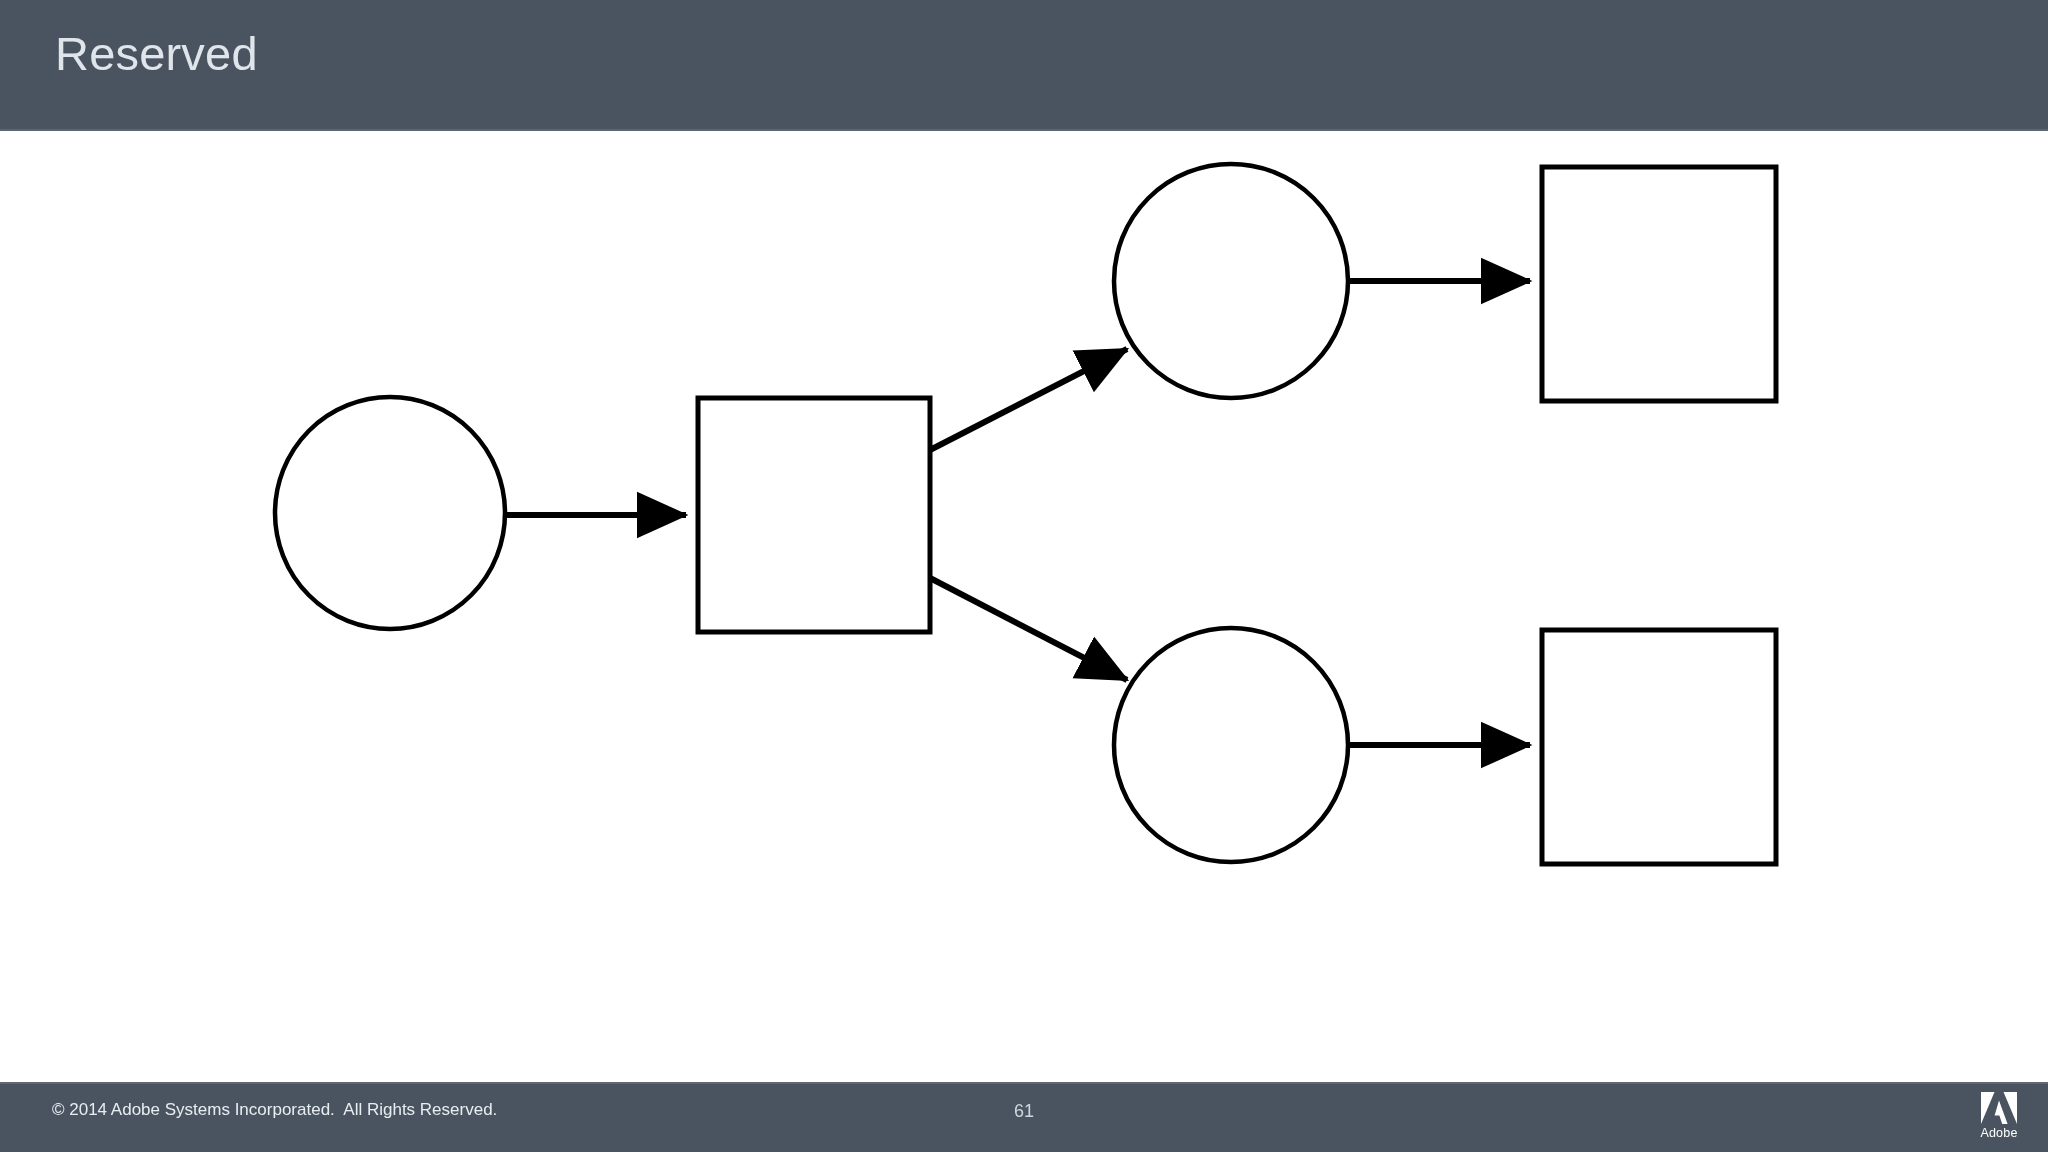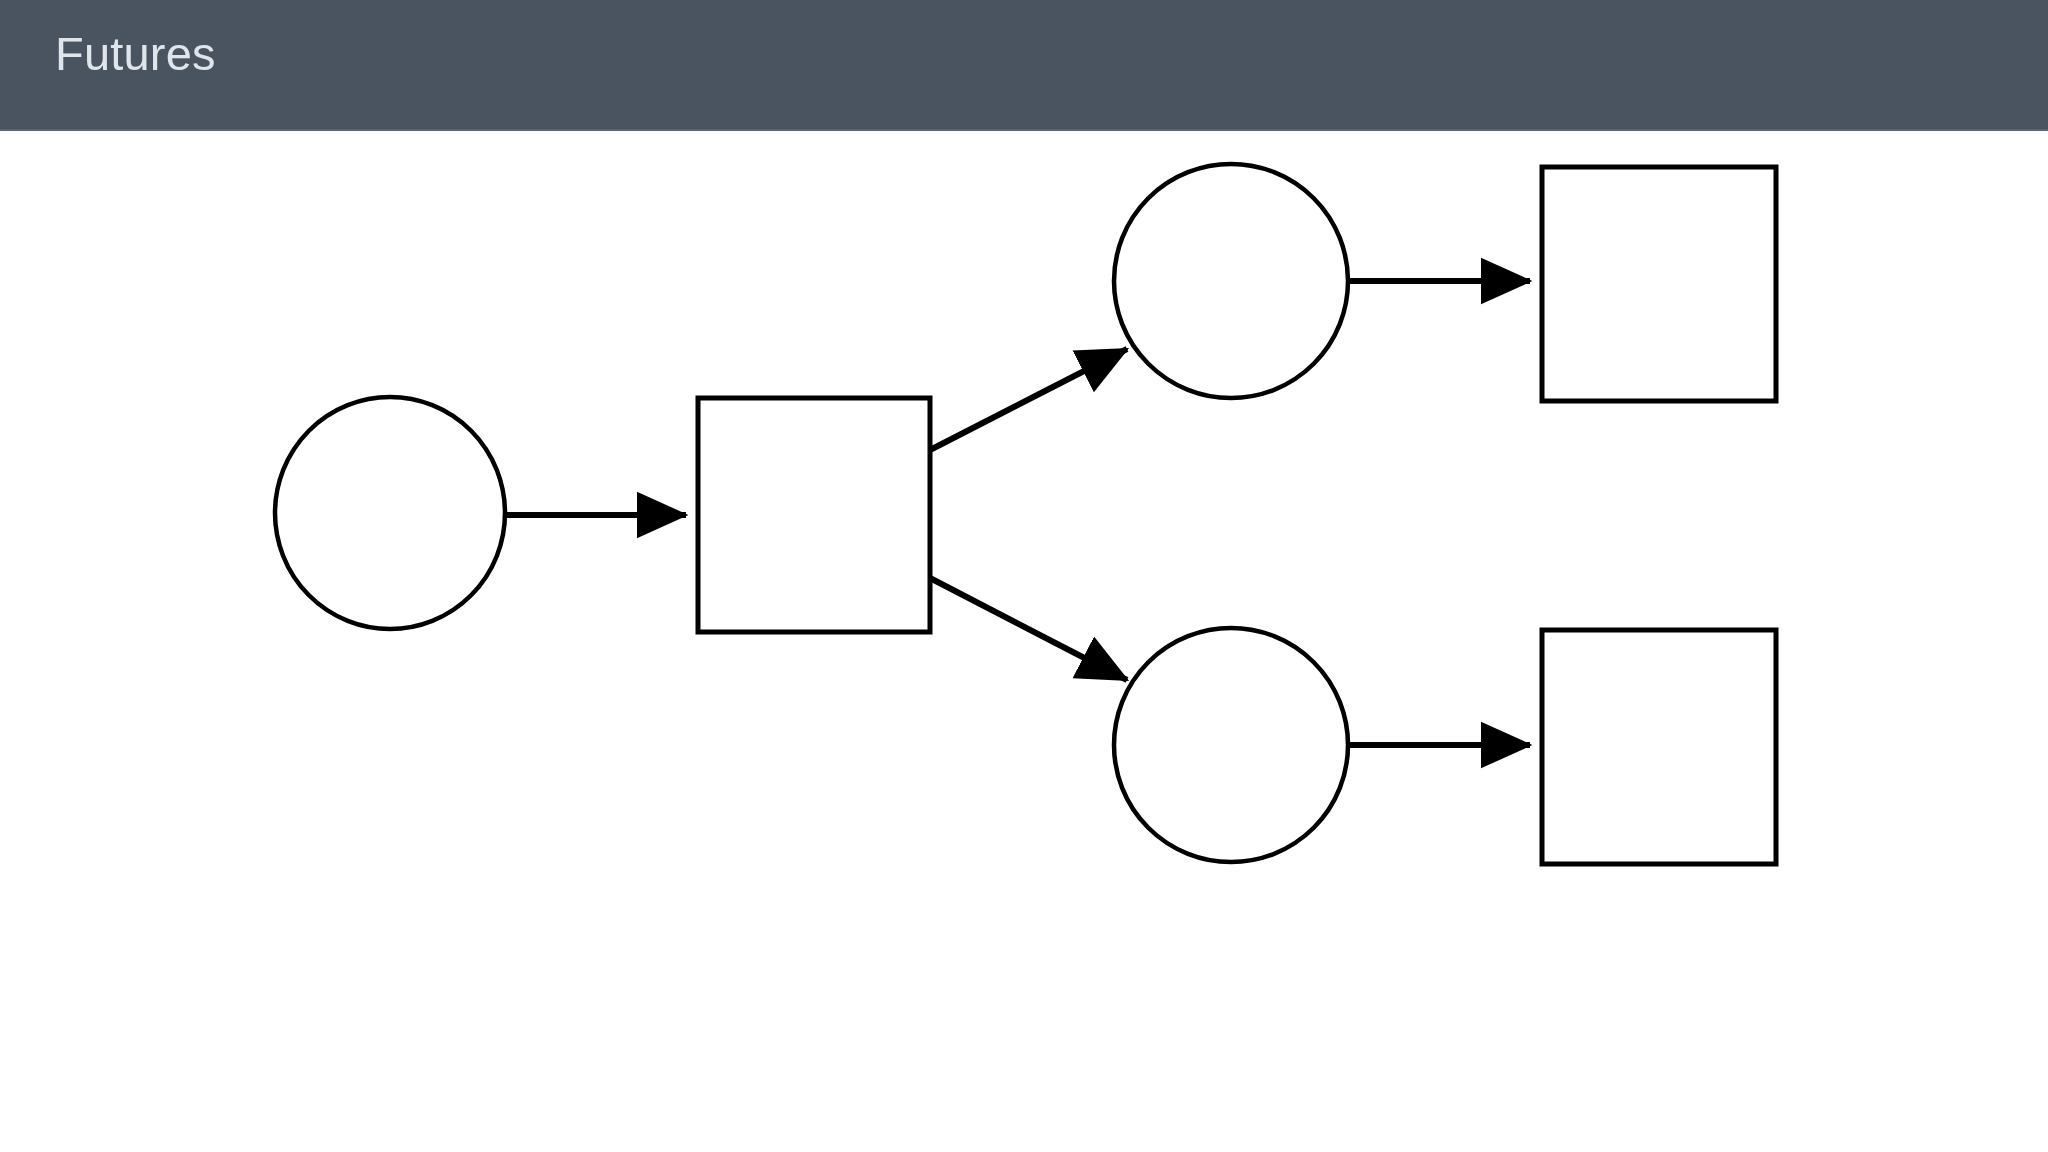--- a/index.html
+++ b/index.html
@@ -135,21 +135,21 @@
     margin-top: 1px;
     letter-spacing: 0.2px;
   }
 </style>
 </head>
 <body>
 
 <div class="slide">
 
   <div class="header-bar">
-    <div class="slide-title">Futures</div>
+    <div class="slide-title">Reserved</div>
   </div>
 
   <div class="body-area">
     <svg class="diagram-svg" viewBox="0 0 2048 951" xmlns="http://www.w3.org/2000/svg">
       <defs>
         <marker id="arrowhead" markerWidth="9" markerHeight="9" refX="8.2" refY="4.5" orient="auto" markerUnits="strokeWidth">
           <path d="M 0 0.6 L 8.6 4.5 L 0 8.4 z" fill="#000000"></path>
         </marker>
       </defs>
 
@@ -174,14 +174,30 @@
 
         <rect x="1542" y="36" width="234" height="234" fill="#ffffff" stroke="#000000" stroke-width="5"></rect>
 
         <ellipse cx="1231" cy="614" rx="117" ry="117" fill="none" stroke="#000000" stroke-width="4.5"></ellipse>
 
         <rect x="1542" y="499" width="234" height="234" fill="#ffffff" stroke="#000000" stroke-width="5"></rect>
       </g>
     </svg>
   </div>
 
+  <div class="footer-bar">
+    <div class="footer-copyright">© 2014 Adobe Systems Incorporated.  All Rights Reserved.</div>
+
+    <div class="footer-pagenum">
+      <span>61</span>
+    </div>
+
+    <div class="adobe-logo">
+      <svg class="adobe-mark" viewBox="0 0 40 36" xmlns="http://www.w3.org/2000/svg">
+        <path d="M 2 34 L 2 2 L 15.5 2 L 2 34 Z" fill="#ffffff"></path>
+        <path d="M 38 34 L 38 2 L 24.5 2 L 38 34 Z" fill="#ffffff"></path>
+        <path d="M 20 10.5 L 28.6 34 L 23.2 34 L 20.4 25.6 L 15.6 25.6 L 20 10.5 Z" fill="#ffffff"></path>
+      </svg>
+      <div class="adobe-word">Adobe</div>
+    </div>
+  </div>
 
 </div>
 
 </body></html>

